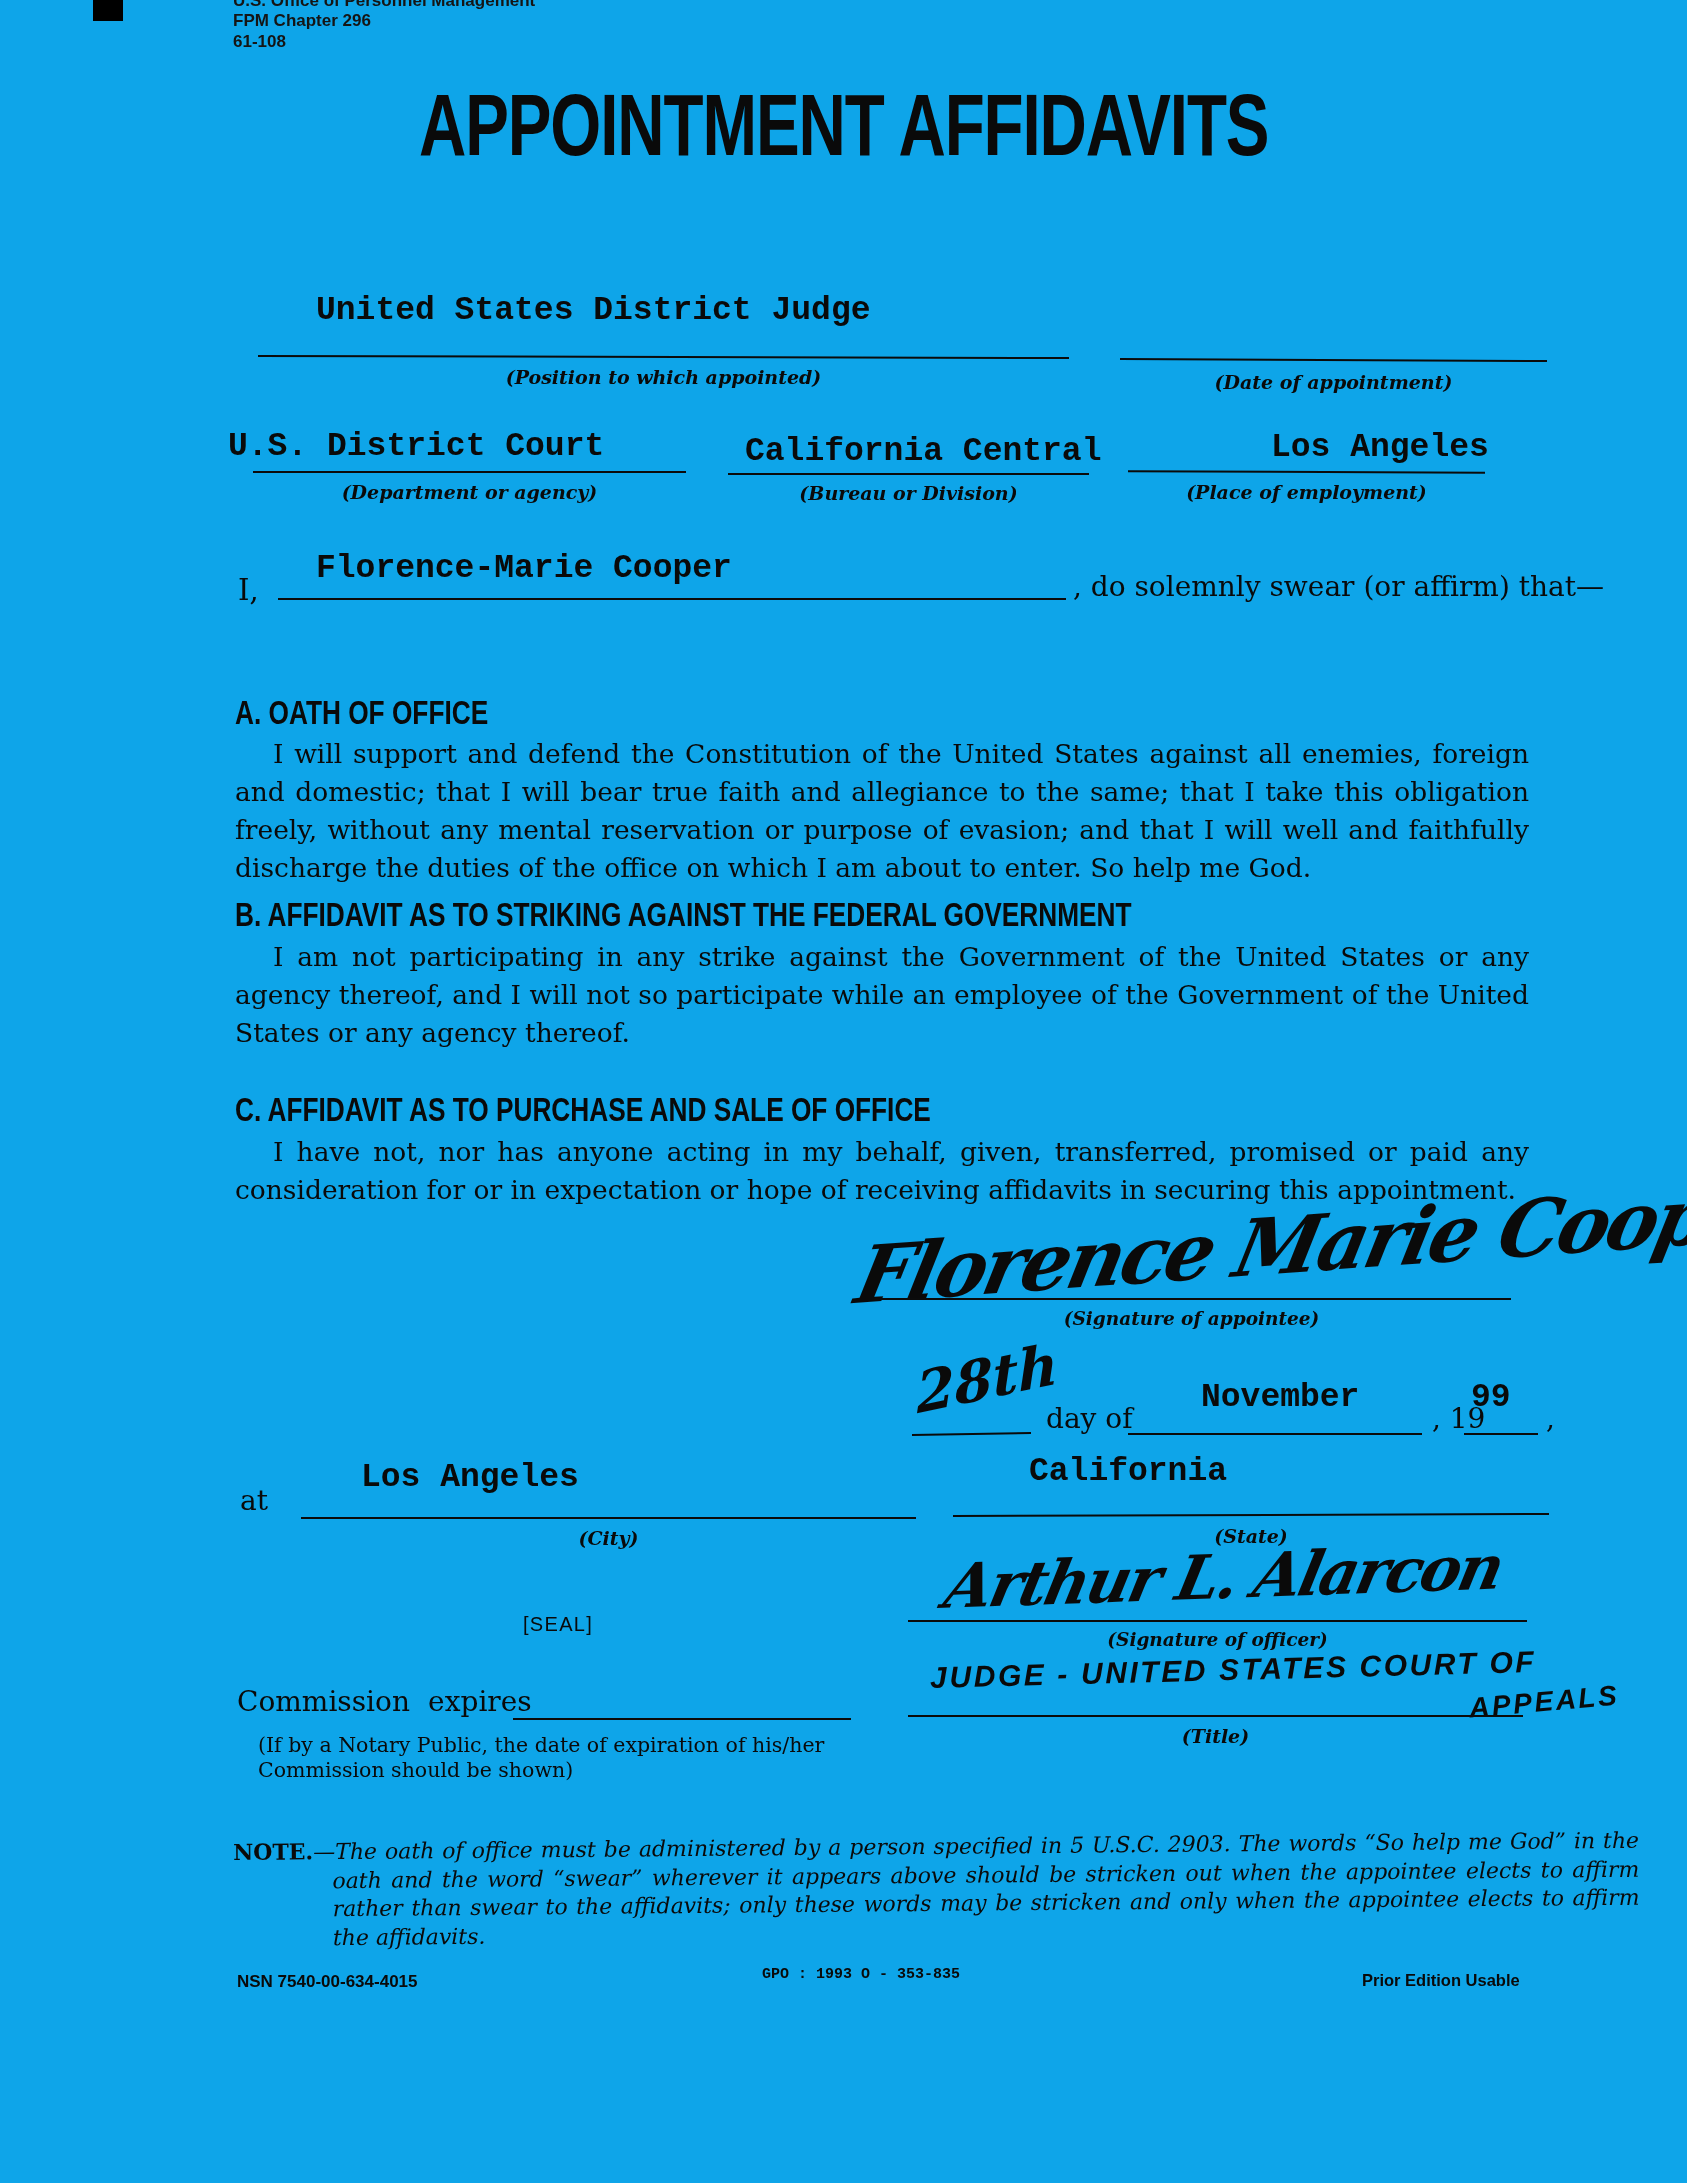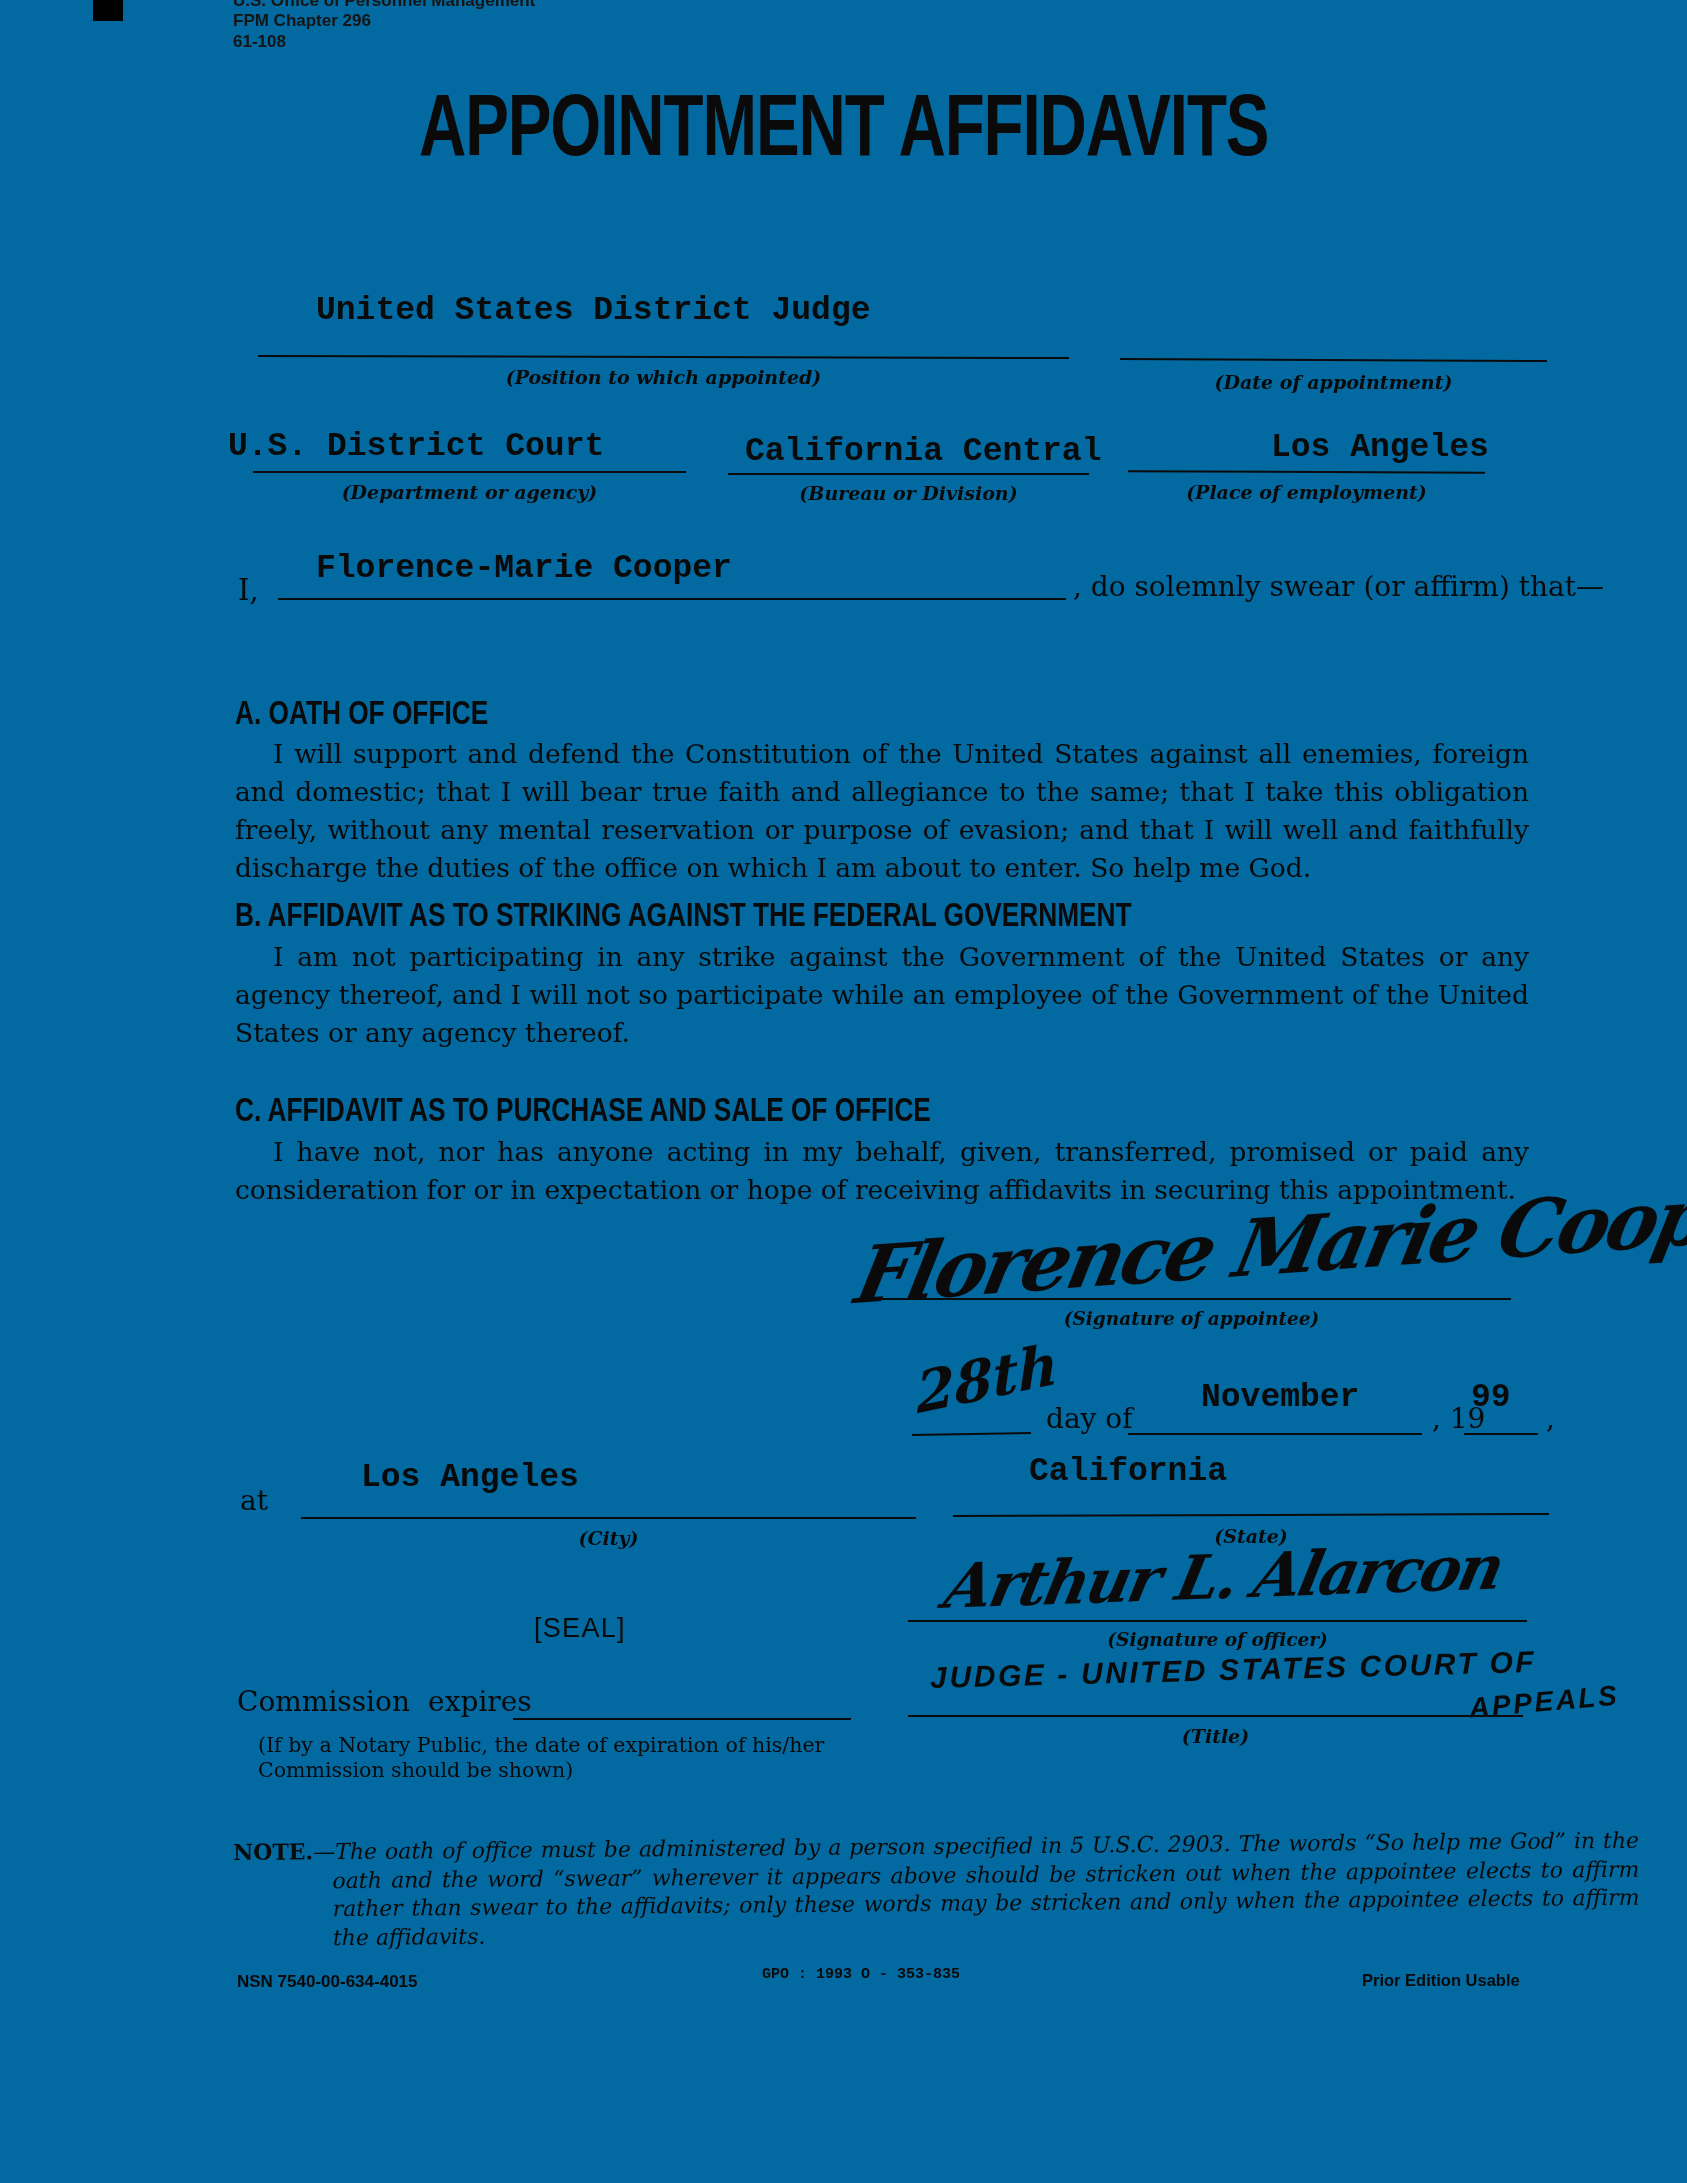--- a/index.html
+++ b/index.html
@@ -1,19 +1,19 @@
 <!DOCTYPE html>
 <html style="font-size:10.6px"><head>
 <meta charset="utf-8">
 <style>
   html,body { margin:0; padding:0; background:#888; }
   .page {
     position:relative;
     width:1688px; height:2183px;
-    background:#0369a1;
+    background:#0ea5e9;
     overflow:hidden;
     color:#0a0a0a;
     font-family:"DejaVu Serif","Liberation Serif",serif;
     text-decoration:underline;
   }
   .abs { position:absolute; }
   .mono {
     font-family:"Liberation Mono","DejaVu Sans Mono",monospace;
     font-weight:bold; white-space:nowrap; font-size:33px;
   }
@@ -131,21 +131,21 @@
   <div class="abs serif42" style="left:1546px;top:1402px;">,</div>
 
   <div class="abs serif42" style="left:240px;top:1484px;">at</div>
   <div class="abs mono" style="left:361px;top:1459px;">Los Angeles</div>
   <div class="abs rule" style="left:301px;top:1517px;width:615px;"></div>
   <div class="abs lbl" style="left:301px;top:1527px;width:615px;">(City)</div>
   <div class="abs mono" style="left:1029px;top:1453px;">California</div>
   <div class="abs rule" style="left:953px;top:1514px;width:596px;transform:rotate(-0.2deg);"></div>
   <div class="abs lbl" style="left:953px;top:1525px;width:596px;">(State)</div>
 
-  <div class="abs" style="left:534px;top:1613px;font-family:'Liberation Sans',sans-serif;font-size:27px;letter-spacing:1.3px;">[SEAL]</div>
+  <div class="abs" style="left:523px;top:1613px;font-family:'Liberation Sans',sans-serif;font-size:20px;letter-spacing:1.3px;">[SEAL]</div>
 
   <div class="abs script sig-officer" style="left:946px;top:1541px;">Arthur L. Alarcon</div>
   <div class="abs rule" style="left:908px;top:1620px;width:619px;"></div>
   <div class="abs lbl" style="left:908px;top:1629px;width:619px;font-size:18.5px;">(Signature of officer)</div>
 
   <div class="abs handprint" style="left:930px;top:1653px;transform:rotate(-1.5deg);">JUDGE - UNITED STATES COURT OF</div>
   <div class="abs handprint" style="left:1469px;top:1686px;transform:rotate(-5deg);font-size:28px;">APPEALS</div>
   <div class="abs rule" style="left:908px;top:1715px;width:615px;"></div>
   <div class="abs lbl" style="left:908px;top:1725px;width:615px;font-size:19px;">(Title)</div>
 

